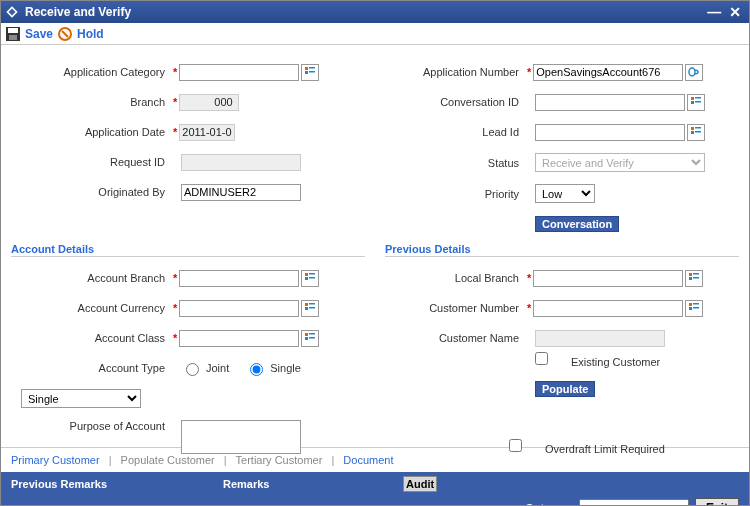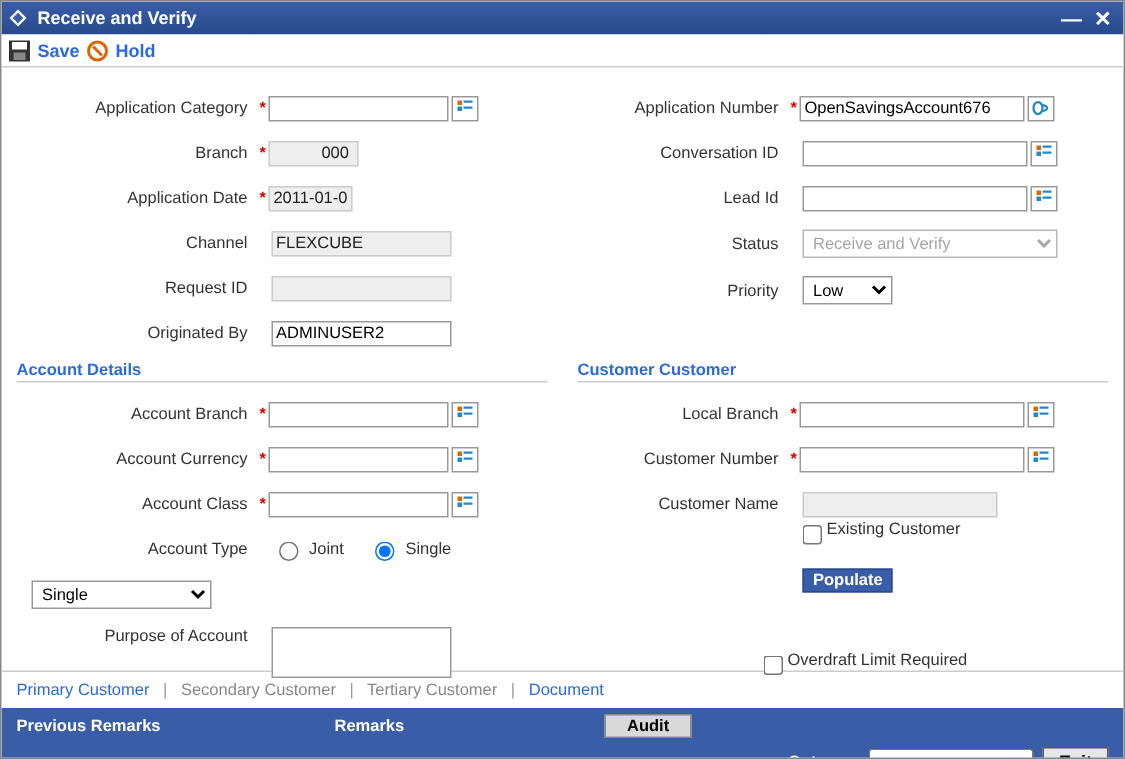--- a/index.html
+++ b/index.html
@@ -119,42 +119,42 @@
     font-weight: bold;
   }
   .section-hdr {
     color: #2a6bd8;
     font-weight: bold;
     border-bottom: 1px solid #ccc;
     margin: 8px 0 4px 0;
     padding-bottom: 1px;
     font-size: 11px;
   }
-  .checkbox-row { display:flex; align-items:flex-start; gap:0; margin-left:146px; margin-bottom:2px;}
+  .checkbox-row { display:flex; align-items:flex-end; gap:20px; margin-left:146px; margin-bottom:2px;}
   .cust-col .checkbox-row { margin-left: 146px; }
   .bottom-links {
     border-top: 1px solid #ccc;
     padding: 6px 10px;
     font-size: 11px;
   }
   .bottom-links a { color: #2a6bd8; cursor: pointer; text-decoration: none; }
   .bottom-links .disabled { color: #888; }
   .bottom-links .sep { color: #999; padding: 0 6px; }
   .footer {
     background: #3a5da8;
     color: #fff;
     height: 52px;
     padding: 4px 10px;
     position: relative;
   }
   .footer-row1 { display:flex; align-items:center;}
   .footer-row1 .fl { width: 212px; font-weight: bold; }
   .footer-row1 .audit-btn {
     background: #d9d9d9; color:#000; border:1px solid #888;
-    padding: 1px 14px; font-size:11px; cursor:pointer; font-weight:bold;text-align:center;
+    padding: 1px 2px; font-size:11px; cursor:pointer; font-weight:bold;text-align:center;
   }
   .footer-row2 {
     position:absolute;
     bottom: 6px; right: 10px;
     display:flex; align-items:center; gap:6px;
   }
   .footer-row2 .outcome-lbl { color:#fff; font-weight:bold;}
   .footer-row2 select { height:18px; width:110px; font-size:11px;}
   .exit-btn {
     background: #e6e6e6; color:#000; border:1px solid #555;
@@ -220,25 +220,20 @@
           <span class="field-label">Branch</span>
           <span class="req">*</span>
           <input class="field-input readonly" style="width: 60px; padding-left: 34px;" readonly="" value="000">
         </div>
         <div class="field-row">
           <span class="field-label">Application Date</span>
           <span class="req">*</span>
           <input class="field-input readonly" style="width: 56px;" readonly="" value="2011-01-05">
         </div>
         <div class="field-row">
-          <span class="field-label">Channel</span>
-          <span style="width:10px"></span>
-          <input class="field-input readonly" readonly="" value="FLEXCUBE" style="">
-        </div>
-        <div class="field-row">
           <span class="field-label">Request ID</span>
           <span style="width:10px"></span>
           <input class="field-input readonly" readonly="" value="" style="">
         </div>
         <div class="field-row">
           <span class="field-label">Originated By</span>
           <span style="width:10px"></span>
           <input class="field-input" value="ADMINUSER2" style="">
         </div>
       </div>
@@ -287,20 +282,25 @@
           <select class="field-input" style="width:170px" disabled="">
             <option>Receive and Verify</option>
           </select>
         </div>
         <div class="field-row">
           <span class="field-label">Priority</span>
           <span style="width:10px"></span>
           <select class="field-input small">
             <option>Low</option>
           </select>
+        </div>
+        <div class="field-row">
+          <span class="field-label"></span>
+          <span style="width:10px"></span>
+          <button class="btn-dark">Conversation</button>
         </div>
       </div>
     </div>
 
     <div class="two-col">
       <div class="col">
         <div class="section-hdr">Account Details</div>
         <div class="field-row">
           <span class="field-label">Account Branch</span>
           <span class="req">*</span>
@@ -361,21 +361,21 @@
           </select>
         </div>
         <div class="field-row" style="align-items:flex-start; ">
           <span class="field-label">Purpose of Account</span>
           <span style="width:10px"></span>
           <textarea class="field-input" style=""></textarea>
         </div>
       </div>
 
       <div class="col cust-col">
-        <div class="section-hdr">Customer Customer</div>
+        <div class="section-hdr">Previous Details</div>
         <div class="field-row">
           <span class="field-label">Local Branch</span>
           <span class="req">*</span>
           <input class="field-input" style="width: 150px;" value="">
           <span class="lov-btn">
               <svg viewBox="0 0 12 12">
                 <rect x="1" y="1" width="3" height="3" fill="#d60"></rect>
                 <rect x="1" y="5" width="3" height="3" fill="#28c"></rect>
                 <rect x="5" y="1" width="6" height="1.5" fill="#28c"></rect>
                 <rect x="5" y="5" width="6" height="1.5" fill="#28c"></rect>
@@ -413,21 +413,21 @@
           <input type="checkbox" style="">
           <span>Overdraft Limit Required</span>
         </div>
       </div>
     </div>
   </div>
 
   <div class="bottom-links">
     <a>Primary Customer</a>
     <span class="sep">|</span>
-    <span class="disabled">Secondary Customer</span>
+    <span class="disabled">Populate Customer</span>
     <span class="sep">|</span>
     <span class="disabled">Tertiary Customer</span>
     <span class="sep">|</span>
     <a>Document</a>
   </div>
 
   <div class="footer">
     <div class="footer-row1">
       <span class="fl">Previous Remarks</span>
       <span class="fl" style="width:180px">Remarks</span>

